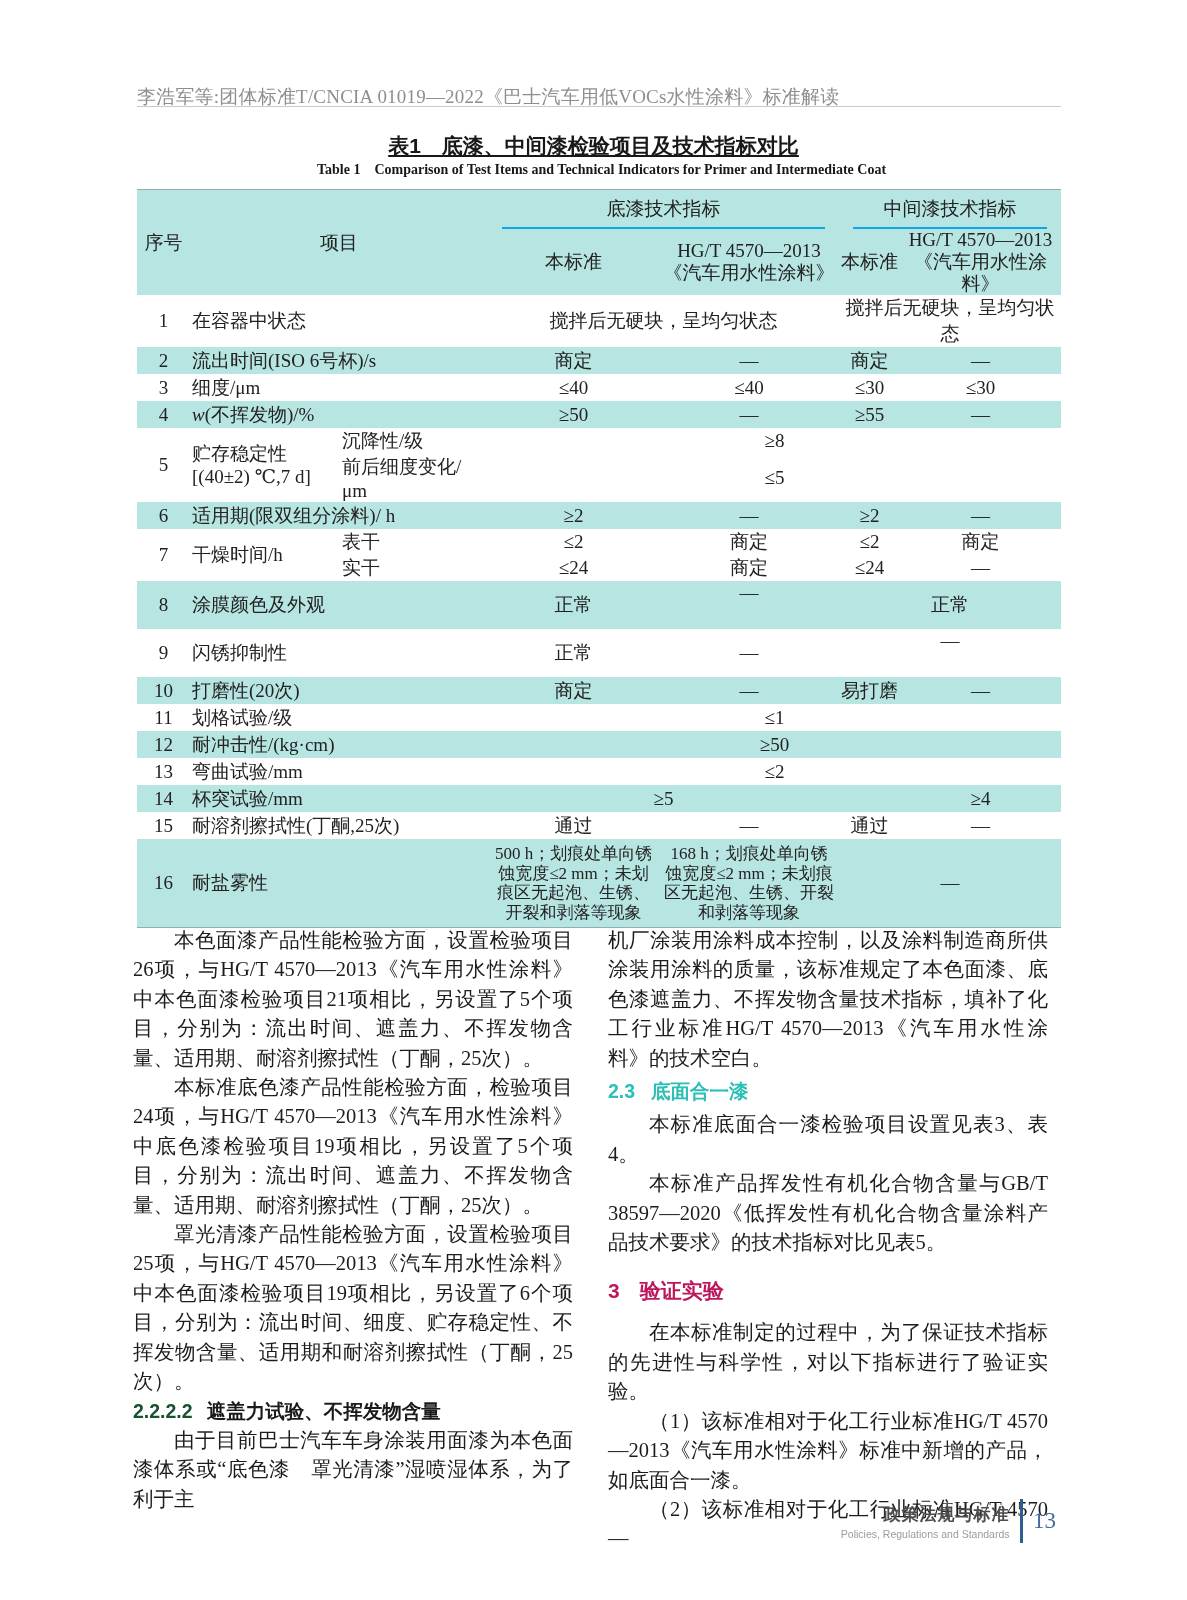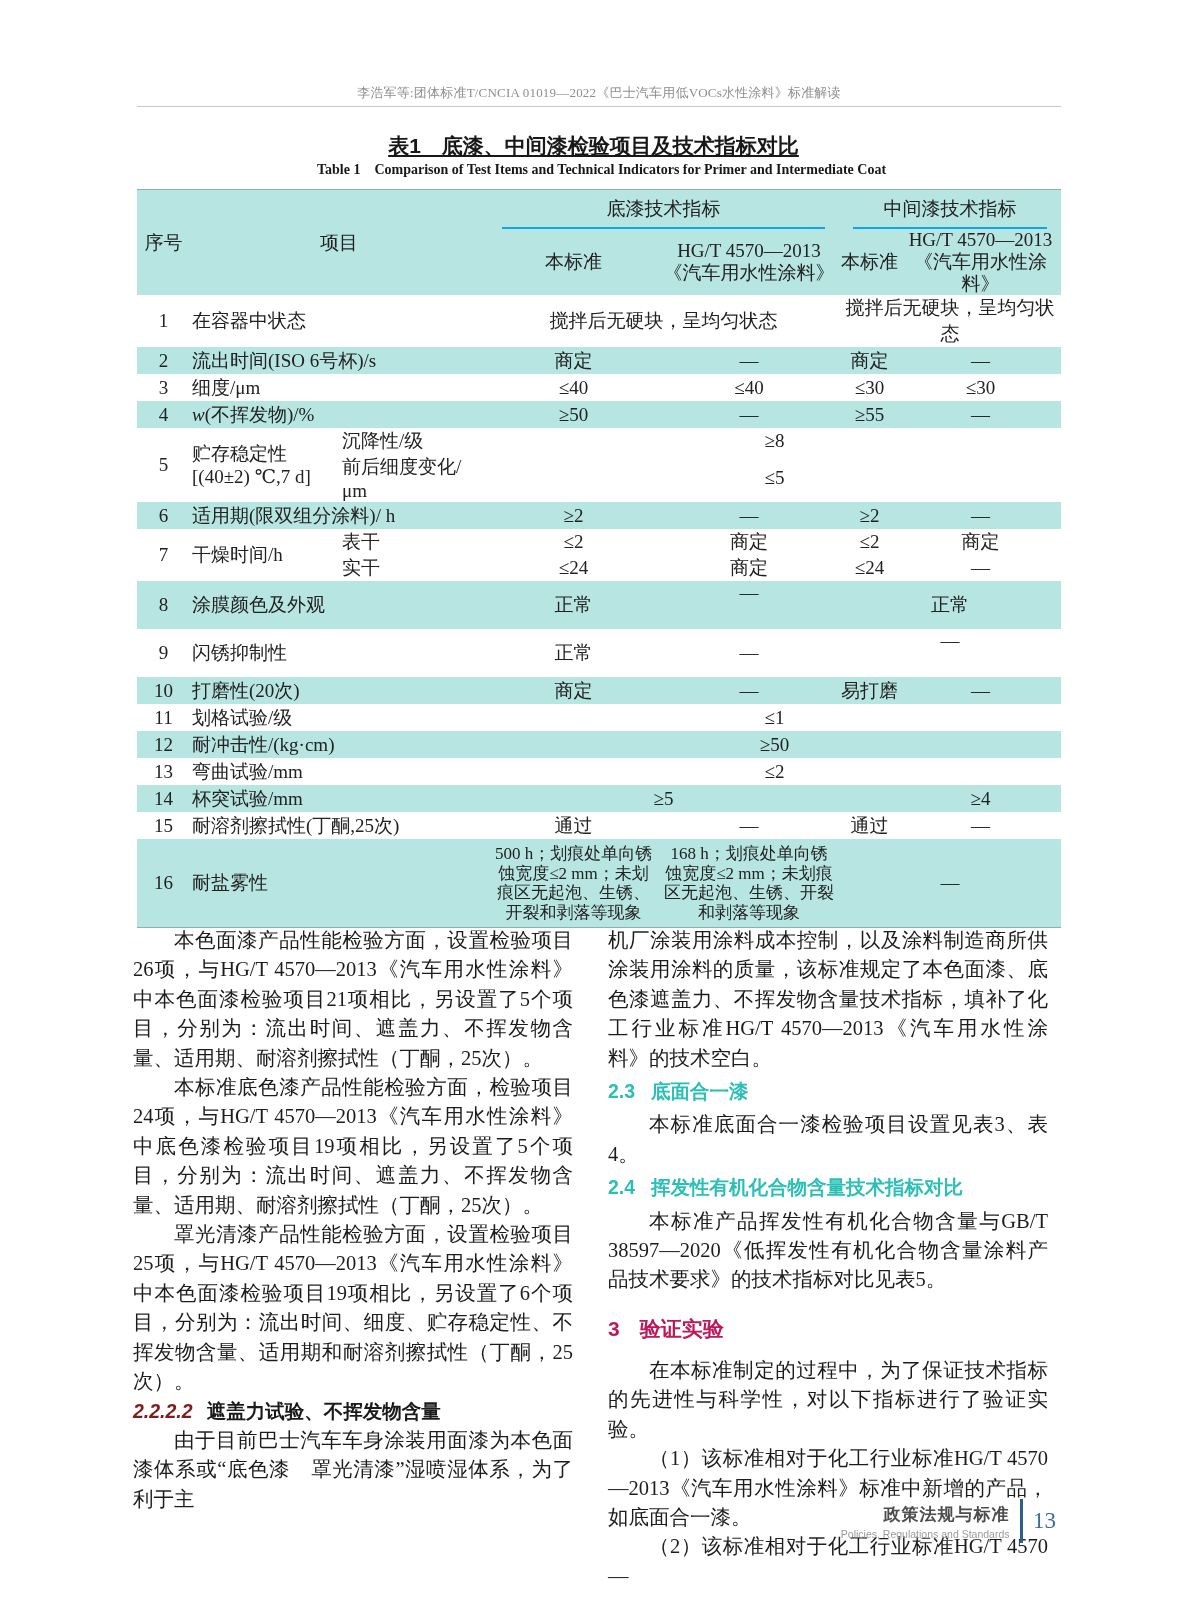--- a/index.html
+++ b/index.html
@@ -4,21 +4,21 @@
 <style>
   html,body{margin:0;padding:0;background:#e8e8e8;}
   .page{
     position:relative;width:1187px;height:1600px;background:#ffffff;
     margin:0 auto;overflow:hidden;
     font-family:"Liberation Serif","DejaVu Serif",serif;color:#1c1c1c;
   }
   
   .run-head{
     position:absolute;top:84px;left:137px;width:924px;
-    text-align:center;font-size:13px;color:#8e8e8e;letter-spacing:.2px;
+    text-align:left;font-size:19px;color:#8e8e8e;letter-spacing:.2px;
   }
   .head-rule{position:absolute;top:106px;left:137px;width:924px;border-top:1.5px solid #c9c9c9;}
   
   .t1-title-cn{
     position:absolute;top:132px;left:0;width:100%;text-align:center;
     font-family:"Liberation Sans","DejaVu Sans",sans-serif;font-weight:bold;font-size:21px;color:#181818;text-decoration:underline;
   }
   .t1-title-en{
     position:absolute;top:161px;left:8px;width:100%;text-align:center;
     font-weight:bold;font-size:14px;color:#181818;
@@ -51,21 +51,21 @@
     font-size:20.5px;line-height:29.4px;text-align:justify;text-justify:inter-ideograph;
   }
   .colL{left:133px;}
   .colR{left:608px;}
   .col p{margin:0;}
   .col p.ind{text-indent:2em;}
   .h4{
     margin:0;font-size:19.5px;line-height:29.4px;
     font-family:"Liberation Sans","DejaVu Sans",sans-serif;font-weight:bold;color:#1a1a1a;
   }
-  .h4 .hnum{color:#7f1d1d;margin-right:14px;font-style:italic;}
+  .h4 .hnum{color:#14532d;margin-right:14px;}
   .h3{
     margin:4px 0;font-size:19.5px;line-height:29.4px;
     font-family:"Liberation Sans","DejaVu Sans",sans-serif;font-weight:bold;color:#2bbfb5;
   }
   .h3 .hnum{margin-right:16px;}
   .h2{
     margin:17px 0 10px 0;font-size:21px;line-height:34px;
     font-family:"Liberation Sans","DejaVu Sans",sans-serif;font-weight:bold;color:#be185d;
   }
   .h2 .hnum{margin-right:20px;}
@@ -268,21 +268,20 @@
     <p class="ind">本标准底色漆产品性能检验方面，检验项目24项，与HG/T 4570—2013《汽车用水性涂料》中底色漆检验项目19项相比，另设置了5个项目，分别为：流出时间、遮盖力、不挥发物含量、适用期、耐溶剂擦拭性（丁酮，25次）。</p>
     <p class="ind">罩光清漆产品性能检验方面，设置检验项目25项，与HG/T 4570—2013《汽车用水性涂料》中本色面漆检验项目19项相比，另设置了6个项目，分别为：流出时间、细度、贮存稳定性、不挥发物含量、适用期和耐溶剂擦拭性（丁酮，25次）。</p>
     <h4 class="h4"><span class="hnum">2.2.2.2</span><span>遮盖力试验、不挥发物含量</span></h4>
     <p class="ind">由于目前巴士汽车车身涂装用面漆为本色面漆体系或“底色漆　罩光清漆”湿喷湿体系，为了利于主</p>
   </div>
 
   <div class="col colR">
     <p>机厂涂装用涂料成本控制，以及涂料制造商所供涂装用涂料的质量，该标准规定了本色面漆、底色漆遮盖力、不挥发物含量技术指标，填补了化工行业标准HG/T 4570—2013《汽车用水性涂料》的技术空白。</p>
     <h3 class="h3"><span class="hnum">2.3</span><span>底面合一漆</span></h3>
     <p class="ind">本标准底面合一漆检验项目设置见表3、表4。</p>
-    <h3 class="h3"><span class="hnum">2.4</span><span>挥发性有机化合物含量技术指标对比</span></h3>
     <p class="ind">本标准产品挥发性有机化合物含量与GB/T 38597—2020《低挥发性有机化合物含量涂料产品技术要求》的技术指标对比见表5。</p>
     <h2 class="h2"><span class="hnum">3</span><span>验证实验</span></h2>
     <p class="ind">在本标准制定的过程中，为了保证技术指标的先进性与科学性，对以下指标进行了验证实验。</p>
     <p class="ind">（1）该标准相对于化工行业标准HG/T 4570—2013《汽车用水性涂料》标准中新增的产品，如底面合一漆。</p>
     <p class="ind">（2）该标准相对于化工行业标准HG/T 4570—</p>
   </div>
 
   <div class="footer">
     <div class="f-text">
       <div class="f-cn">政策法规与标准</div>

